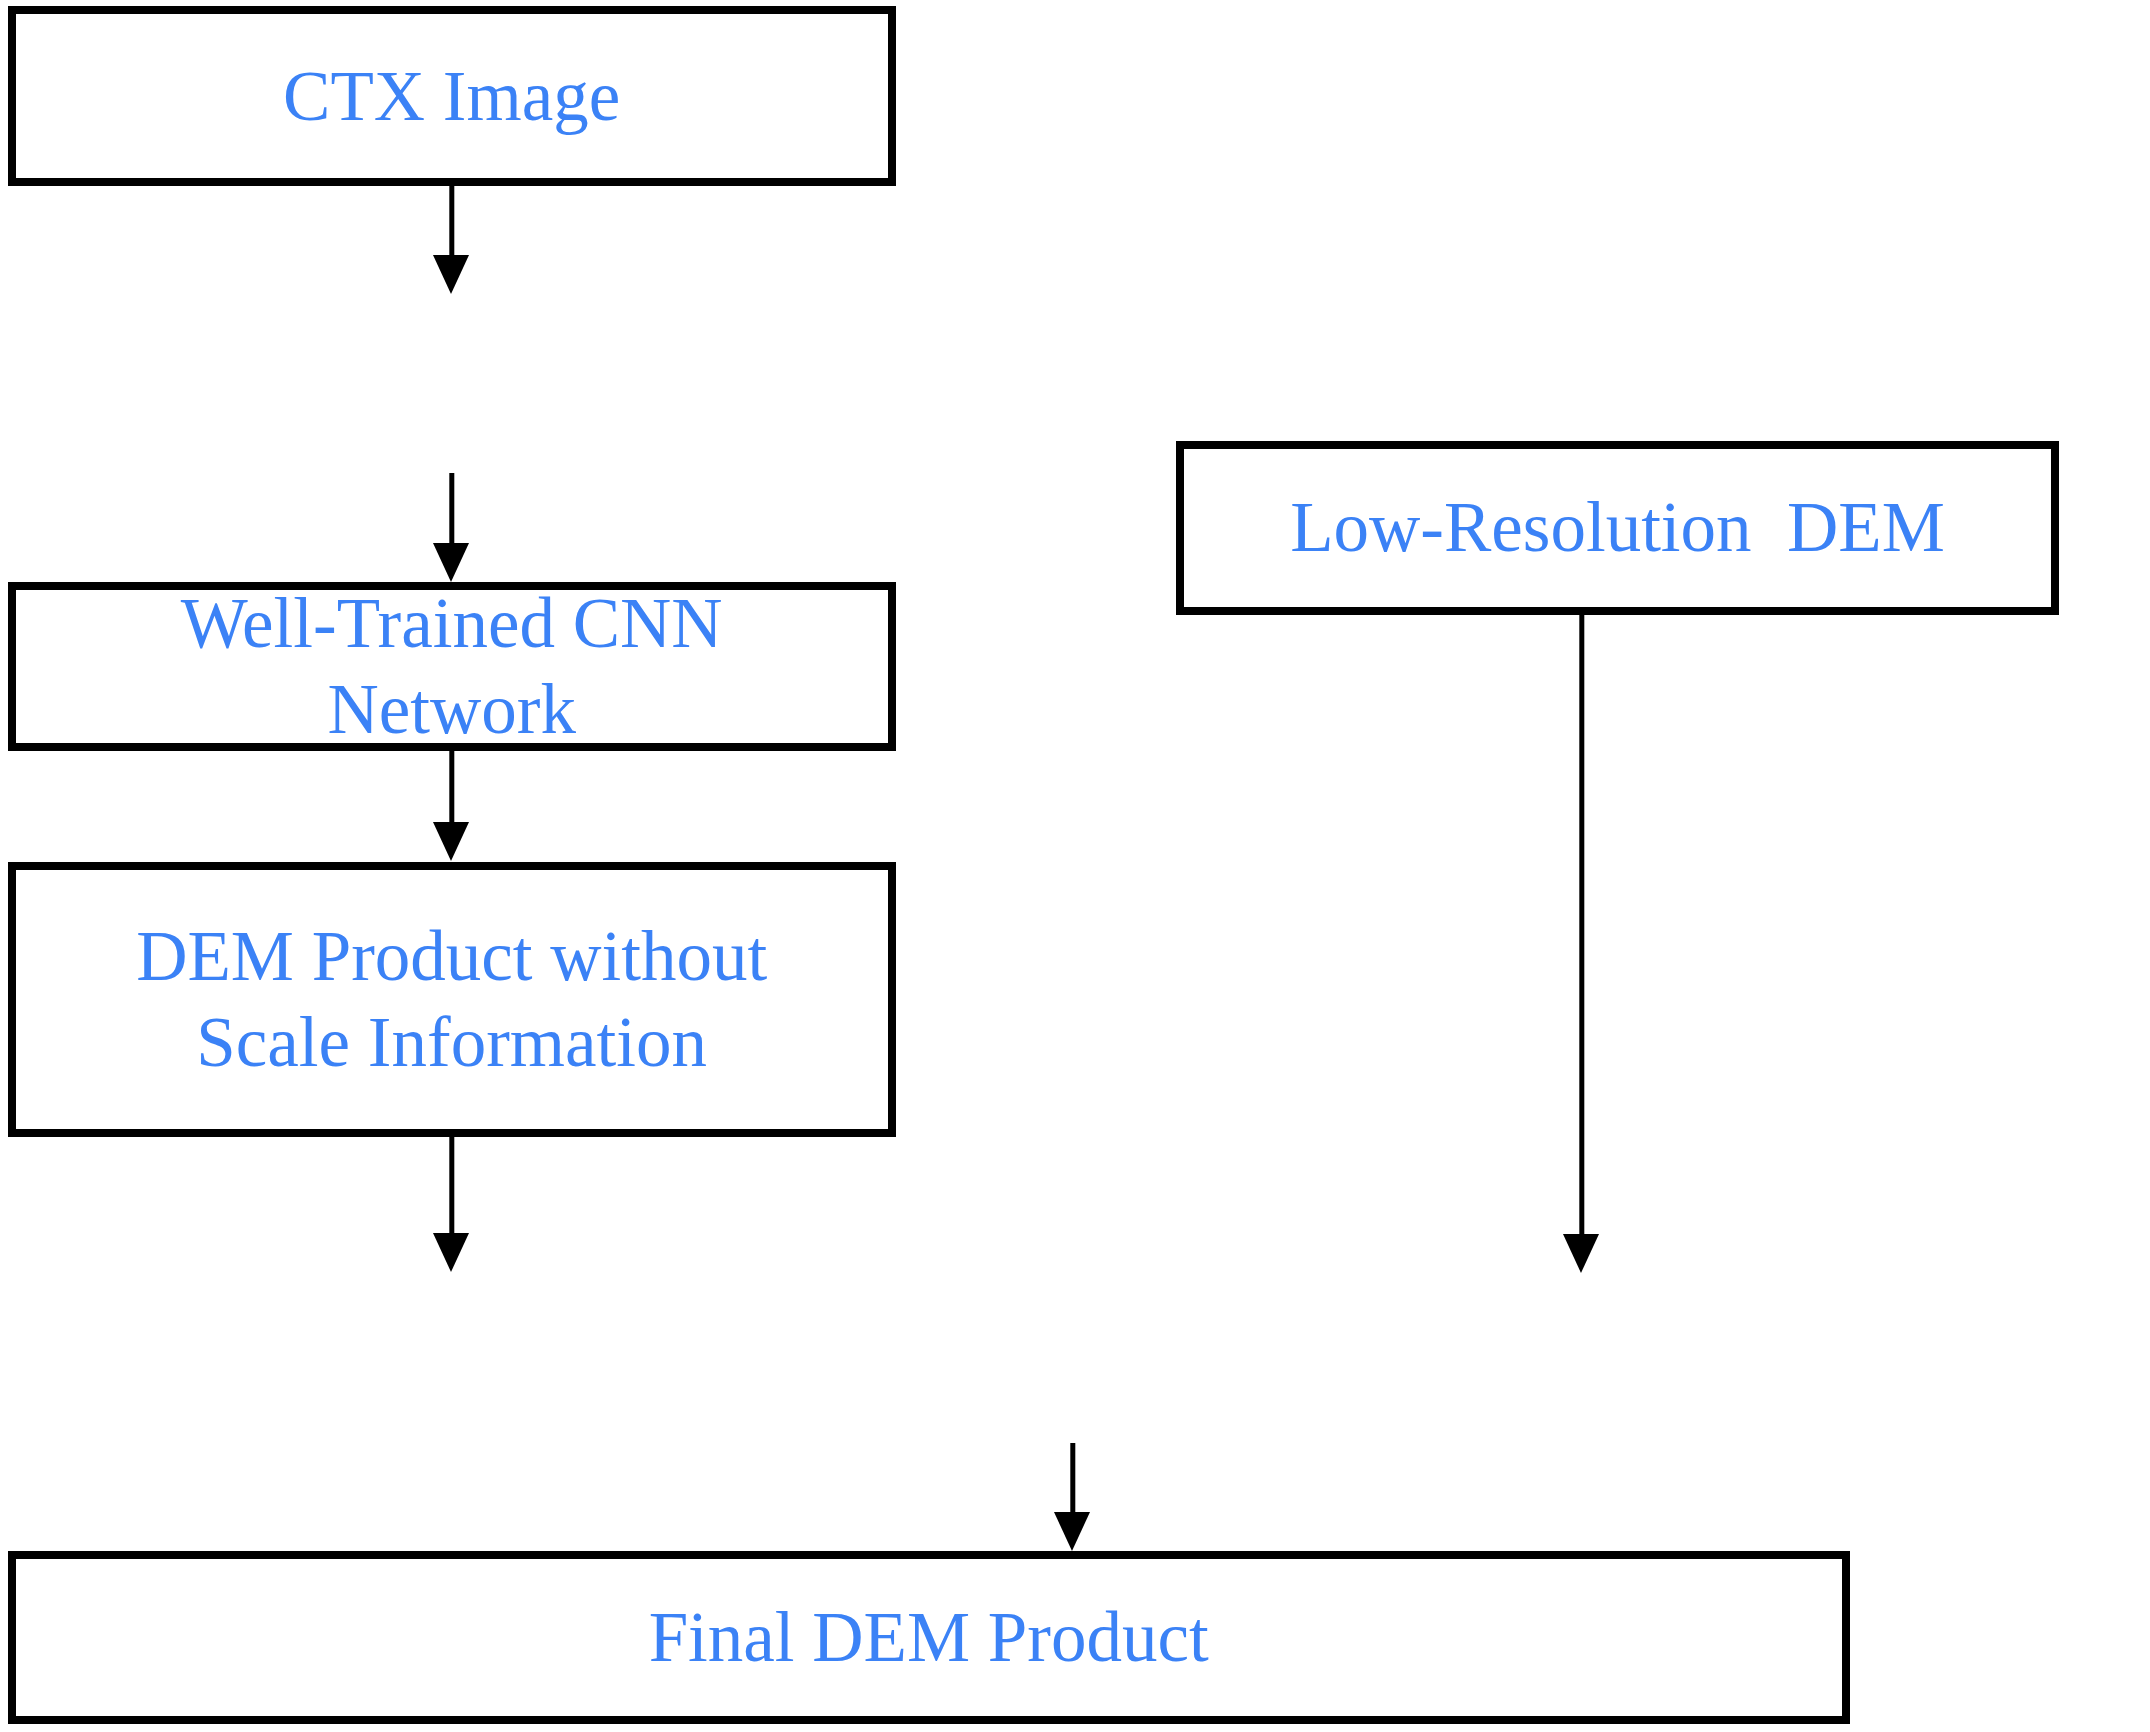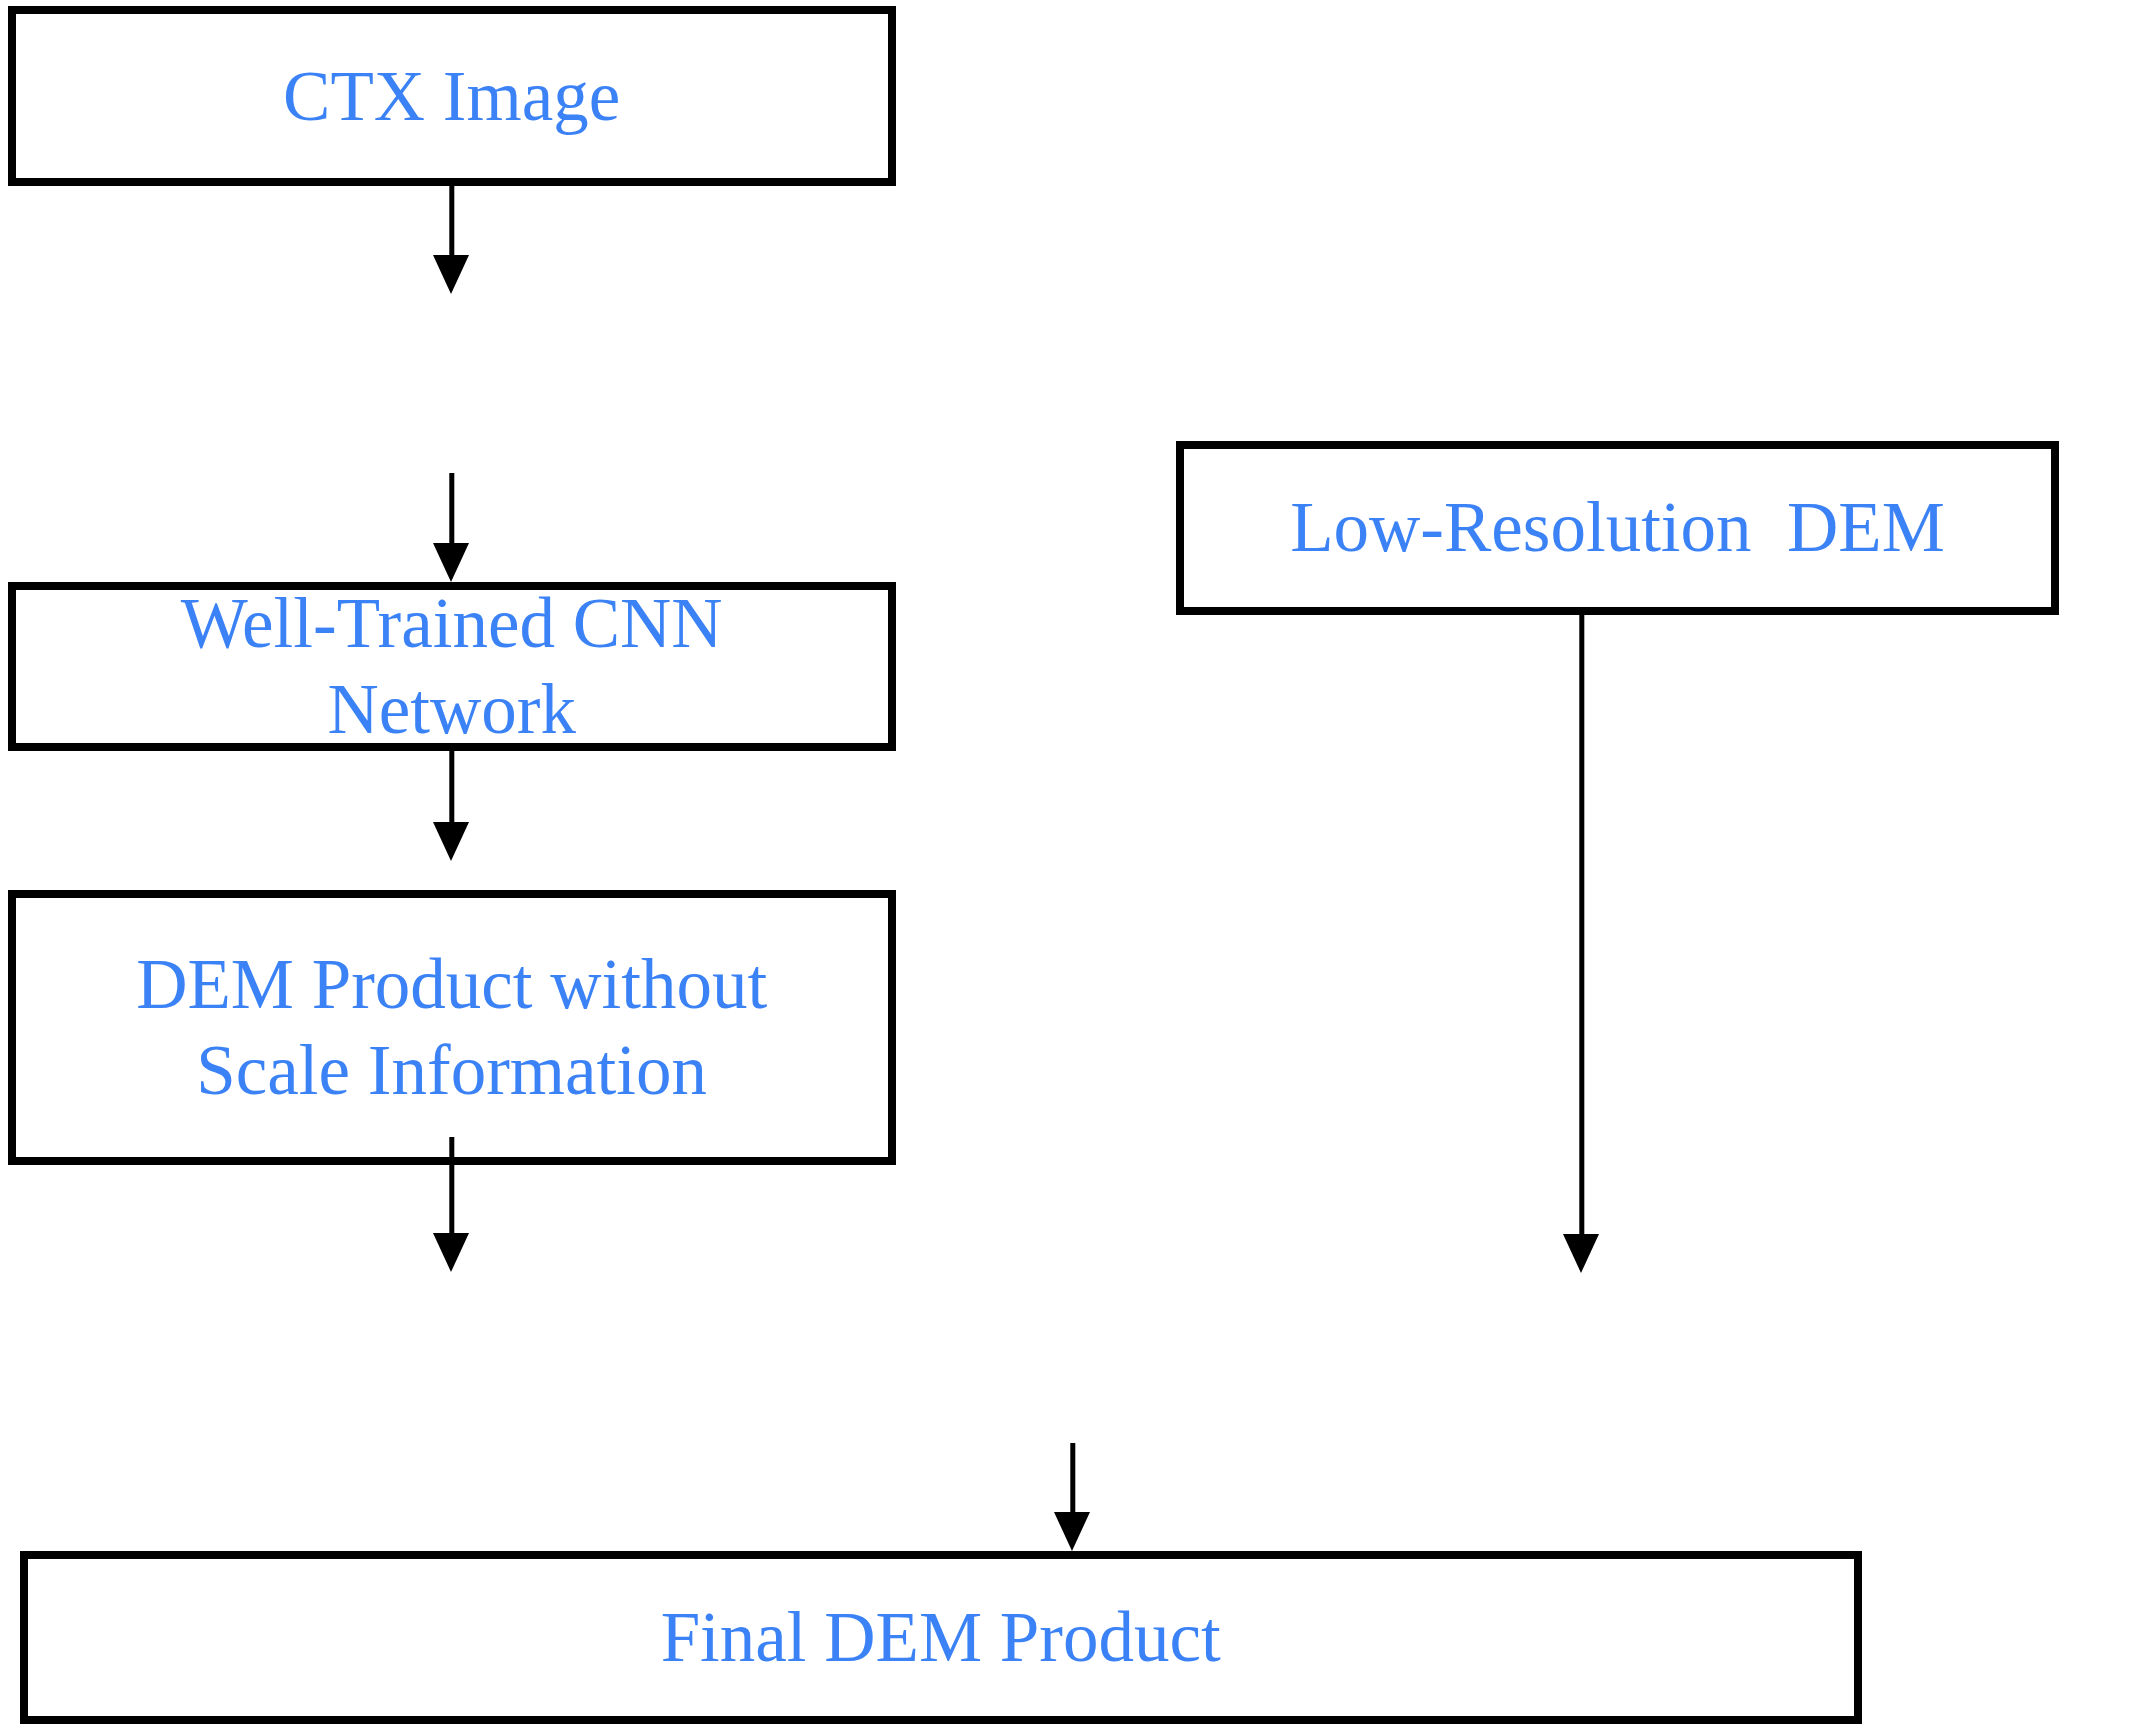--- a/index.html
+++ b/index.html
@@ -25,26 +25,26 @@
     justify-content: center;
     text-align: center;
     font-size: 71px;
     line-height: 1.2;
     white-space: pre-wrap;
   }
   
   #node-ctx-image      { left: 7.7px;   top: 6.2px;    width: 888px; height: 180px; }
   #node-pre-processing { left: 7.7px;   top: 295px;  width: 888px; height: 178px; }
   #node-cnn-network    { left: 7.7px;   top: 582px;  width: 888px; height: 169px; }
-  #node-dem-no-scale   { left: 7.7px;   top: 862px; width: 888px; height: 275px; margin-top: 28px; }
+  #node-dem-no-scale   { left: 7.7px;   top: 862px; width: 888px; height: 275px; }
   
   #node-low-res-dem    { left: 1140px; top: 441px;  width: 883px; height: 174px; margin-left: 36px; }
   
   #node-scale-recovery { left: 7.7px;   top: 1273px; width: 2131px; height: 170px; }
-  #node-final-dem      { left: 7.7px;   top: 1551px; width: 1842px; height: 173px; margin-left: 12px; }
+  #node-final-dem      { left: 7.7px;   top: 1551px; width: 1842px; height: 173px; }
 
   .arrow {
     position: absolute;
     width: 37px;
   }
   .arrow .stem {
     position: absolute;
     left: 50%;
     transform: translateX(-50%);
     top: 0;

